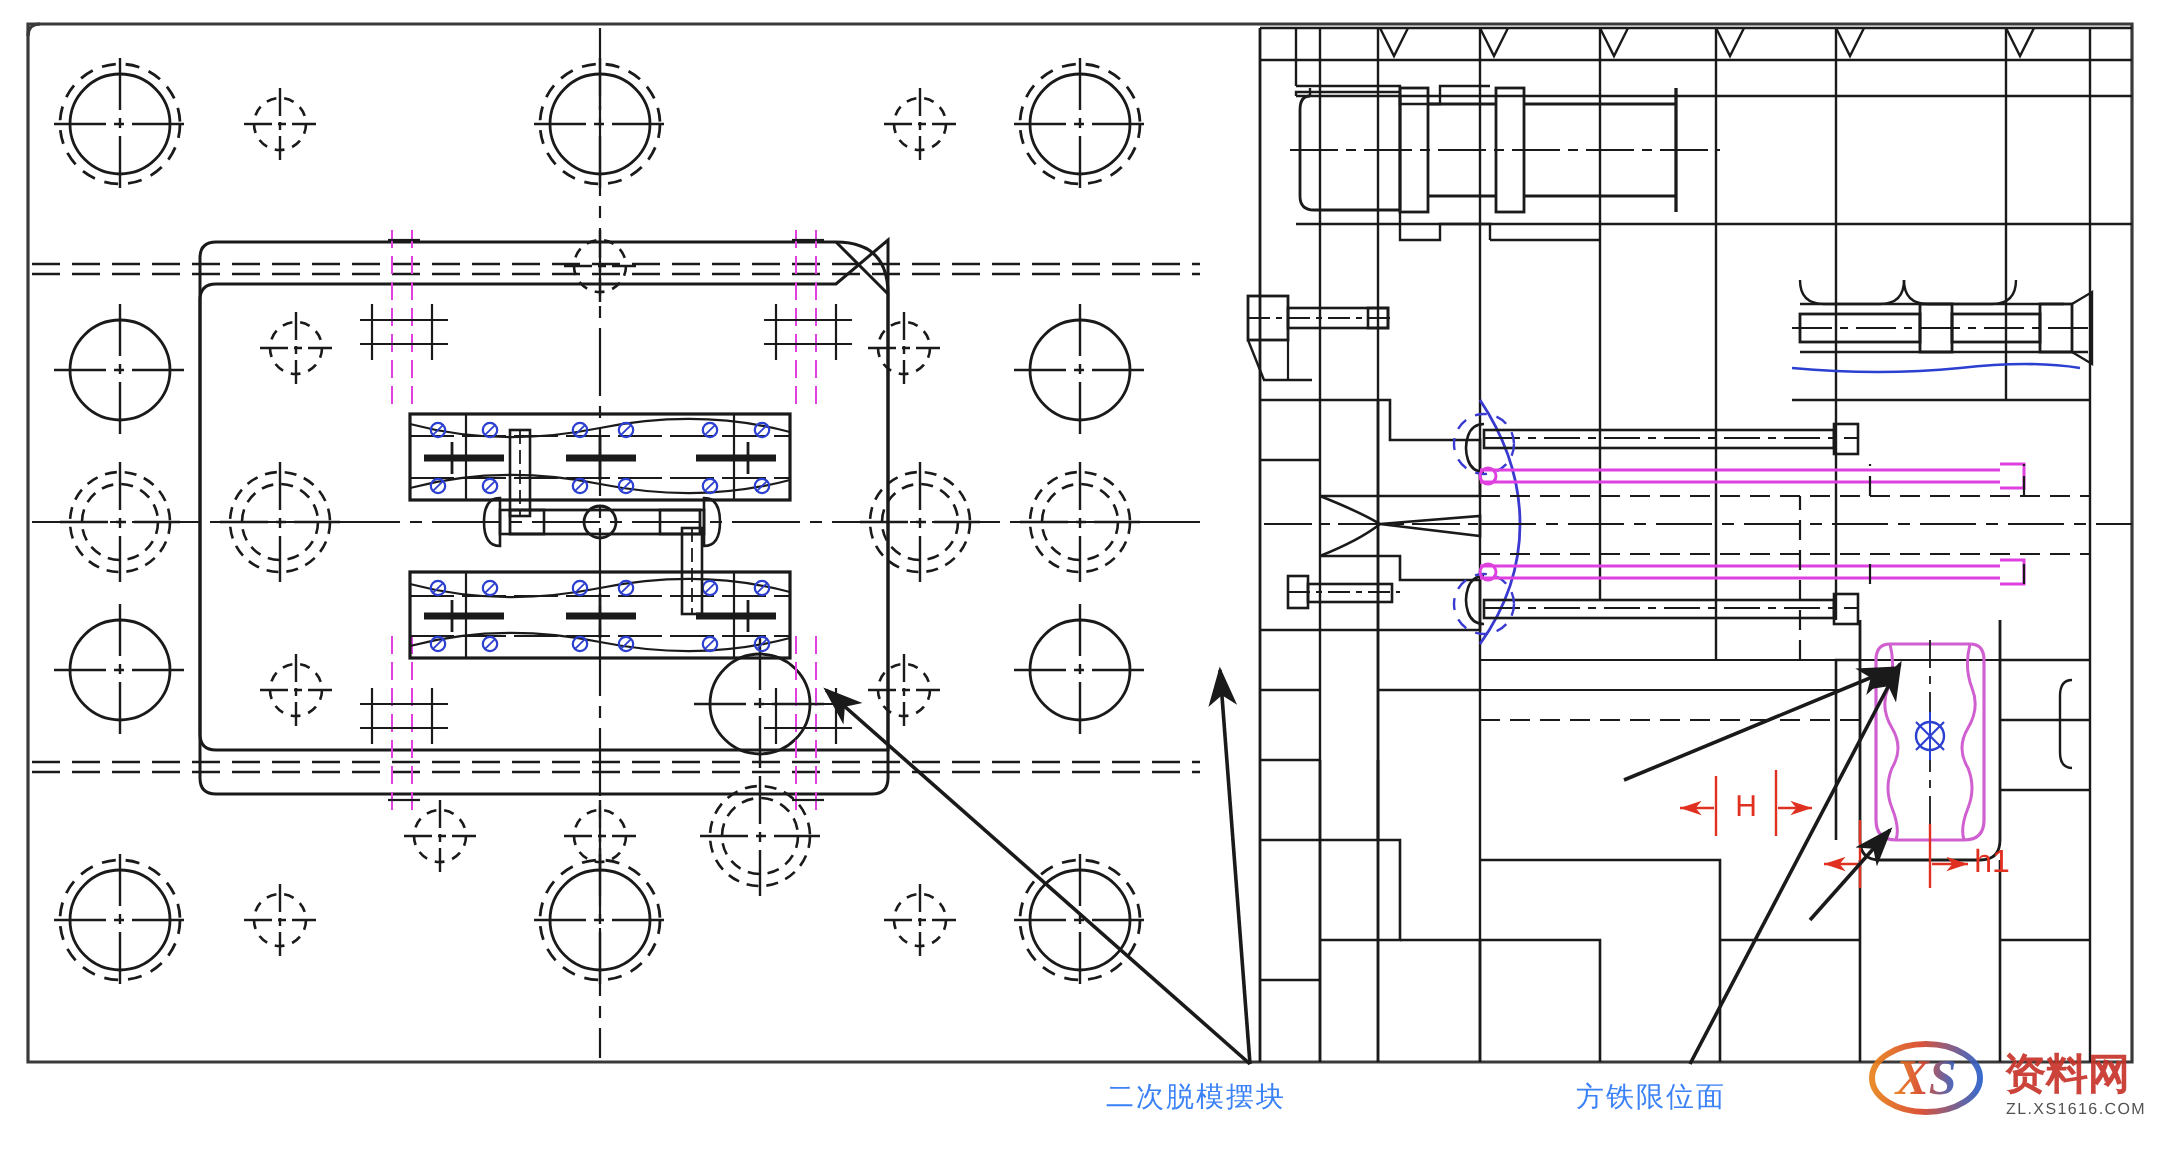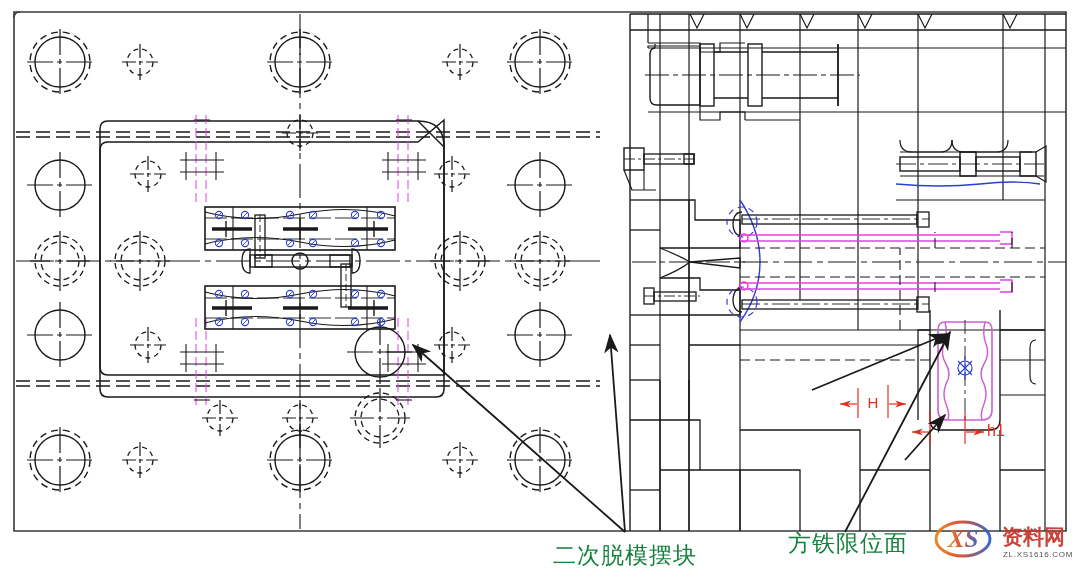--- a/index.html
+++ b/index.html
@@ -17,32 +17,32 @@
   }
   #cad {
     position: absolute;
     left: 0; top: 0;
     width: 1080px;
     height: 577px;
   }
   .label-cn {
     position: absolute;
     font-family: Liberation Sans, sans-serif;
-    font-size: 23px;
-    color: #15803d;
+    font-size: 14px;
+    color: #3b82f6;
     white-space: nowrap;
     letter-spacing: 1px;
   }
   #label-swing {
     left: 553px;
     top: 540px;
   }
   #label-face {
     left: 788px;
-    top: 528px;
+    top: 540px;
   }
   #watermark {
     position: absolute;
     left: 934px;
     top: 512px;
     width: 140px;
     height: 58px;
     opacity: 0.92;
   }
 </style>

